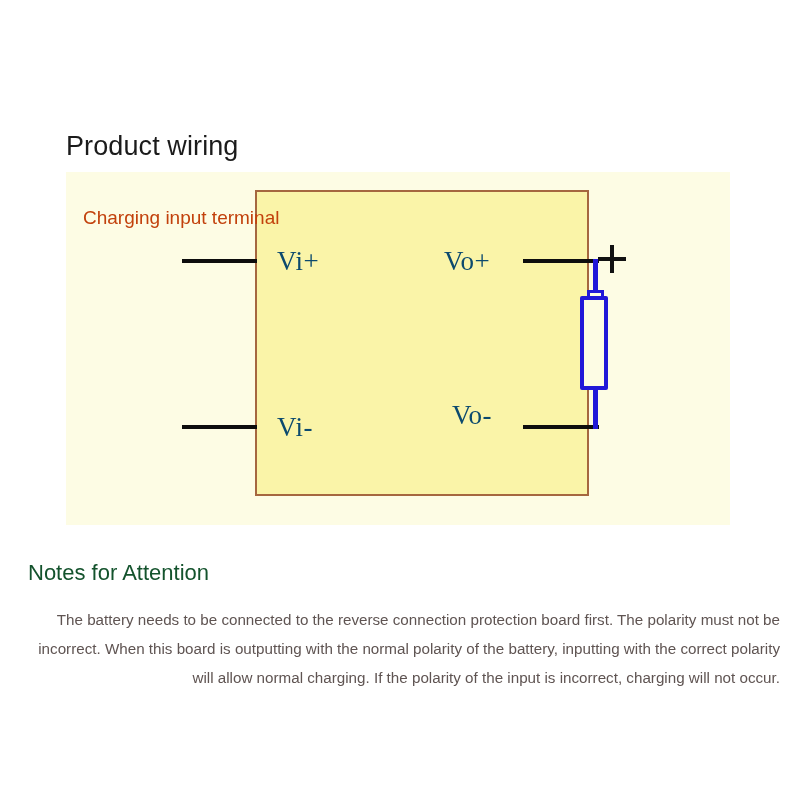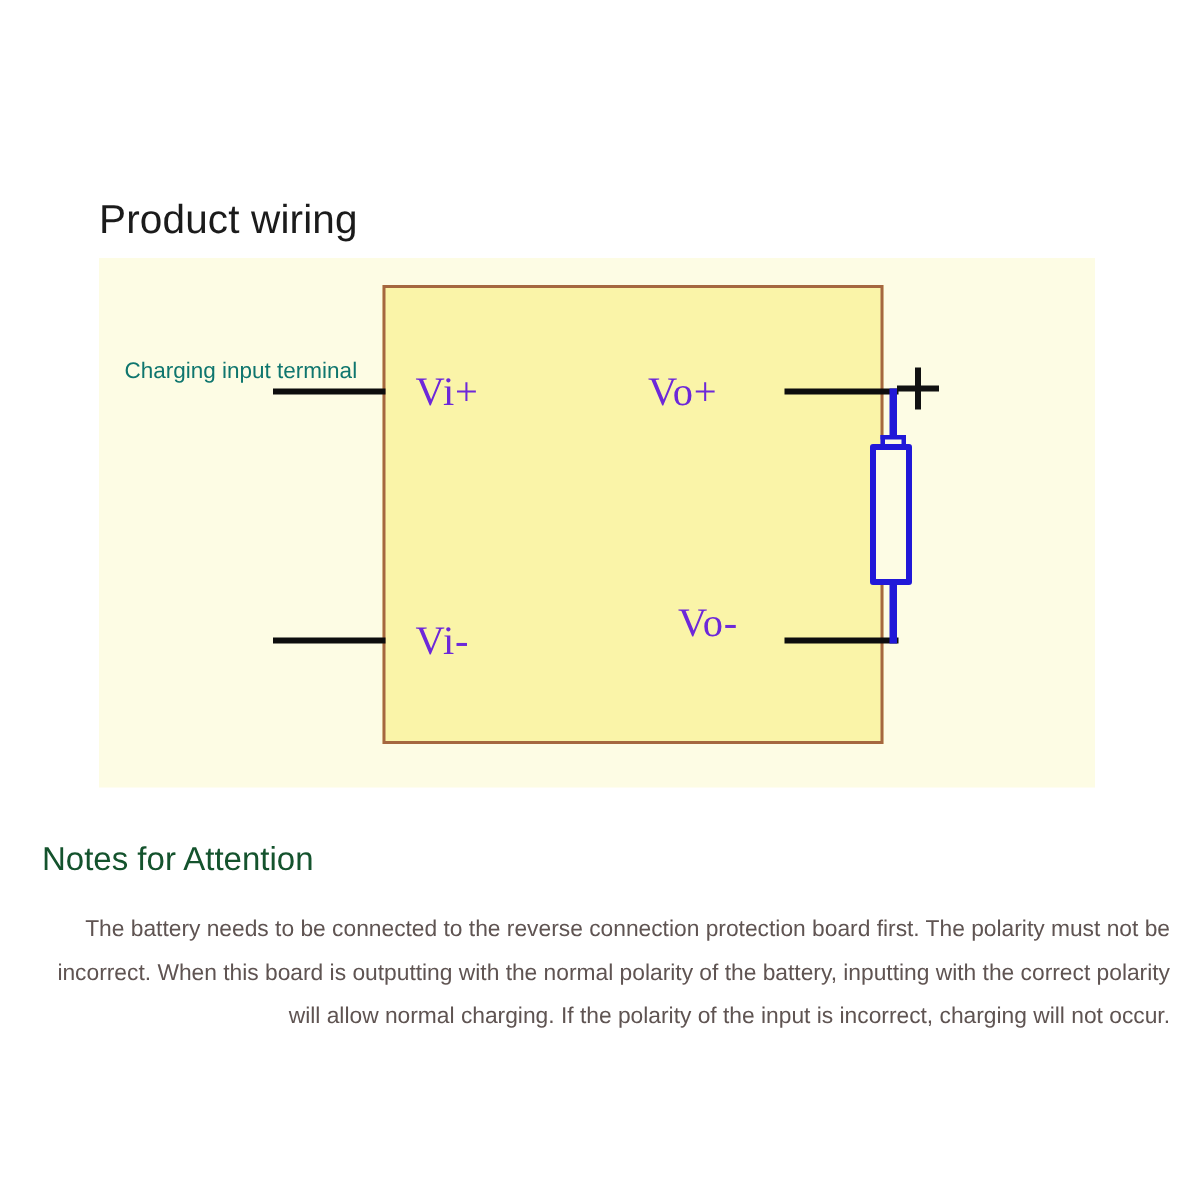--- a/index.html
+++ b/index.html
@@ -54,38 +54,37 @@
     height: 306px; 
     background: #faf4a8;
     border: 2px solid #a5673f;
     box-sizing: border-box;
   }
 
   .port-label {
     position: absolute;
     font-family: "Liberation Serif", serif;
     font-size: 27px;
-    color: #6d28d9;
+    color: #0c4a6e;
     white-space: nowrap;
     letter-spacing: 0.5px;
   }
   #label-vi-plus { left: 277px; top: 246px; }
   #label-vi-minus { left: 277px; top: 412px; }
-  #label-vo-plus { left: 432px; top: 246px; }
+  #label-vo-plus { left: 444px; top: 246px; }
   #label-vo-minus { left: 452px; top: 400px; }
 
   
   #charging-input-label {
     position: absolute;
     left: 83px;
     top: 207px;
-    font-size: 15px;
-    color: #0f766e;
-    white-space: nowrap;
-    margin-top: 32px;
+    font-size: 19px;
+    color: #c2410c;
+    white-space: nowrap;
   }
 
   
   #charge-battery-label {
     position: absolute;
     left: 539px;
     top: 221px;
     font-size: 16.5px;
     color: #3a3a3a;
     white-space: nowrap;

